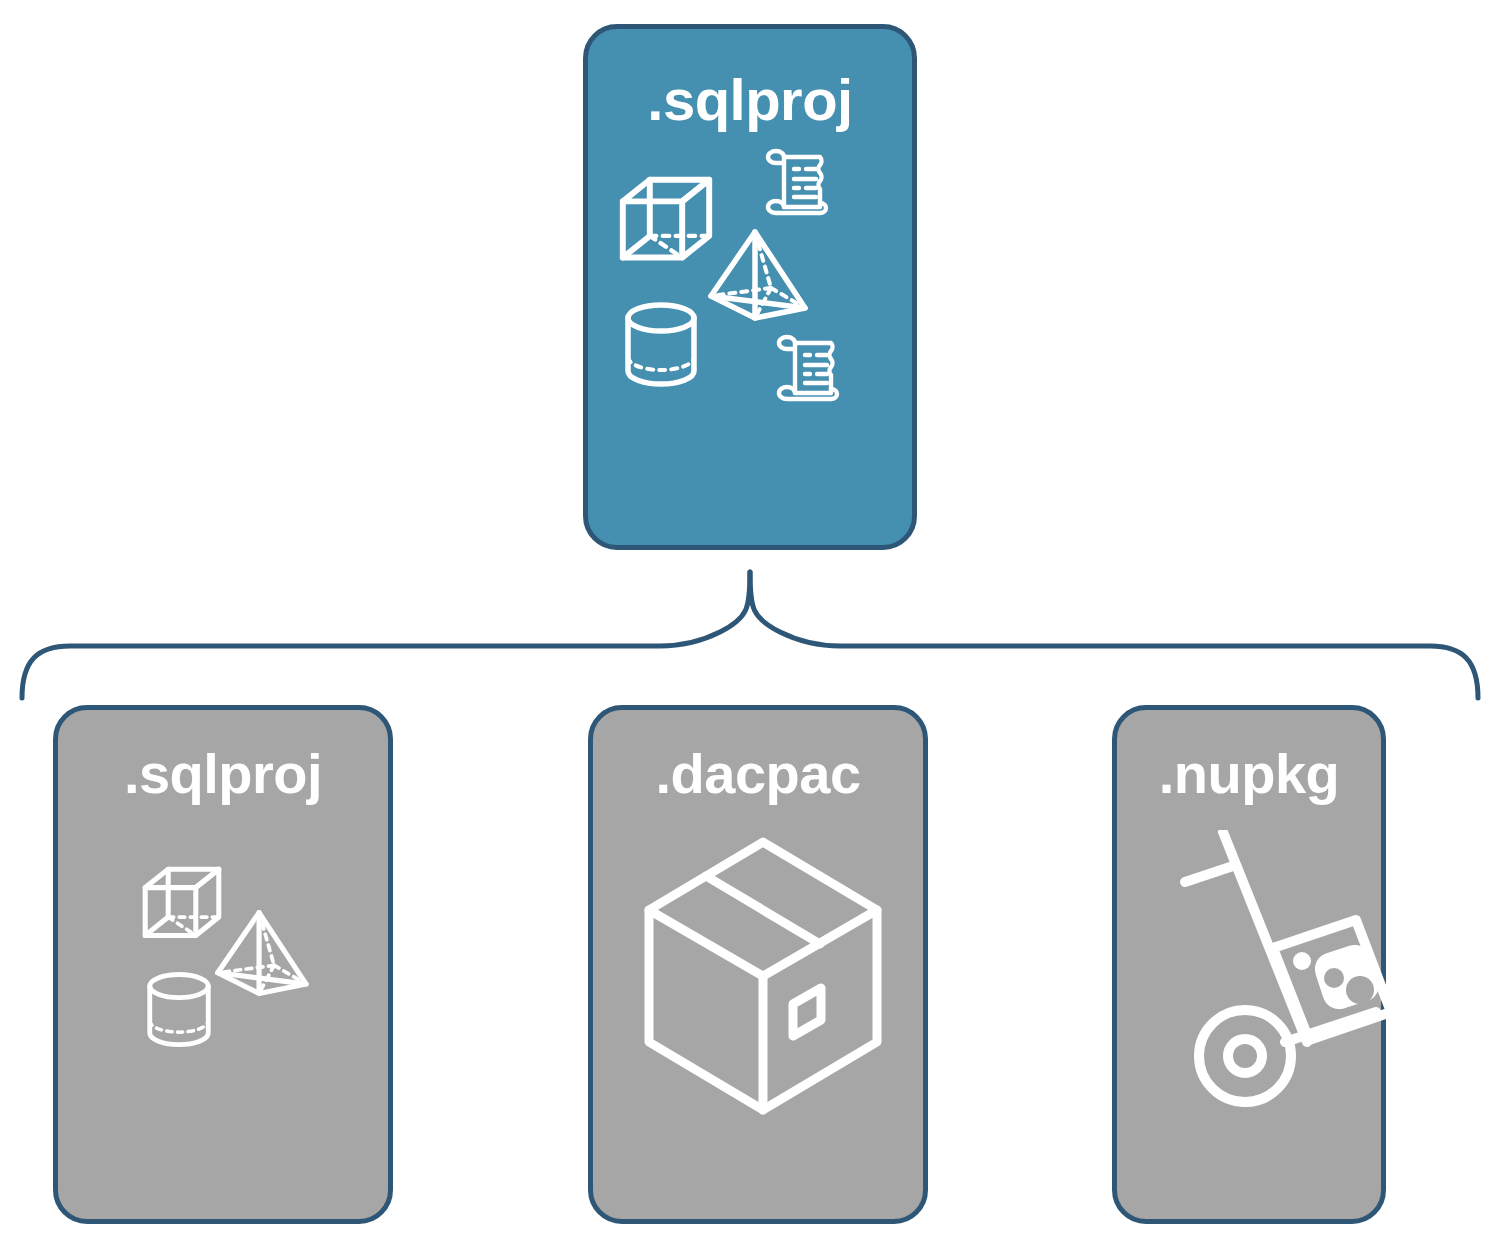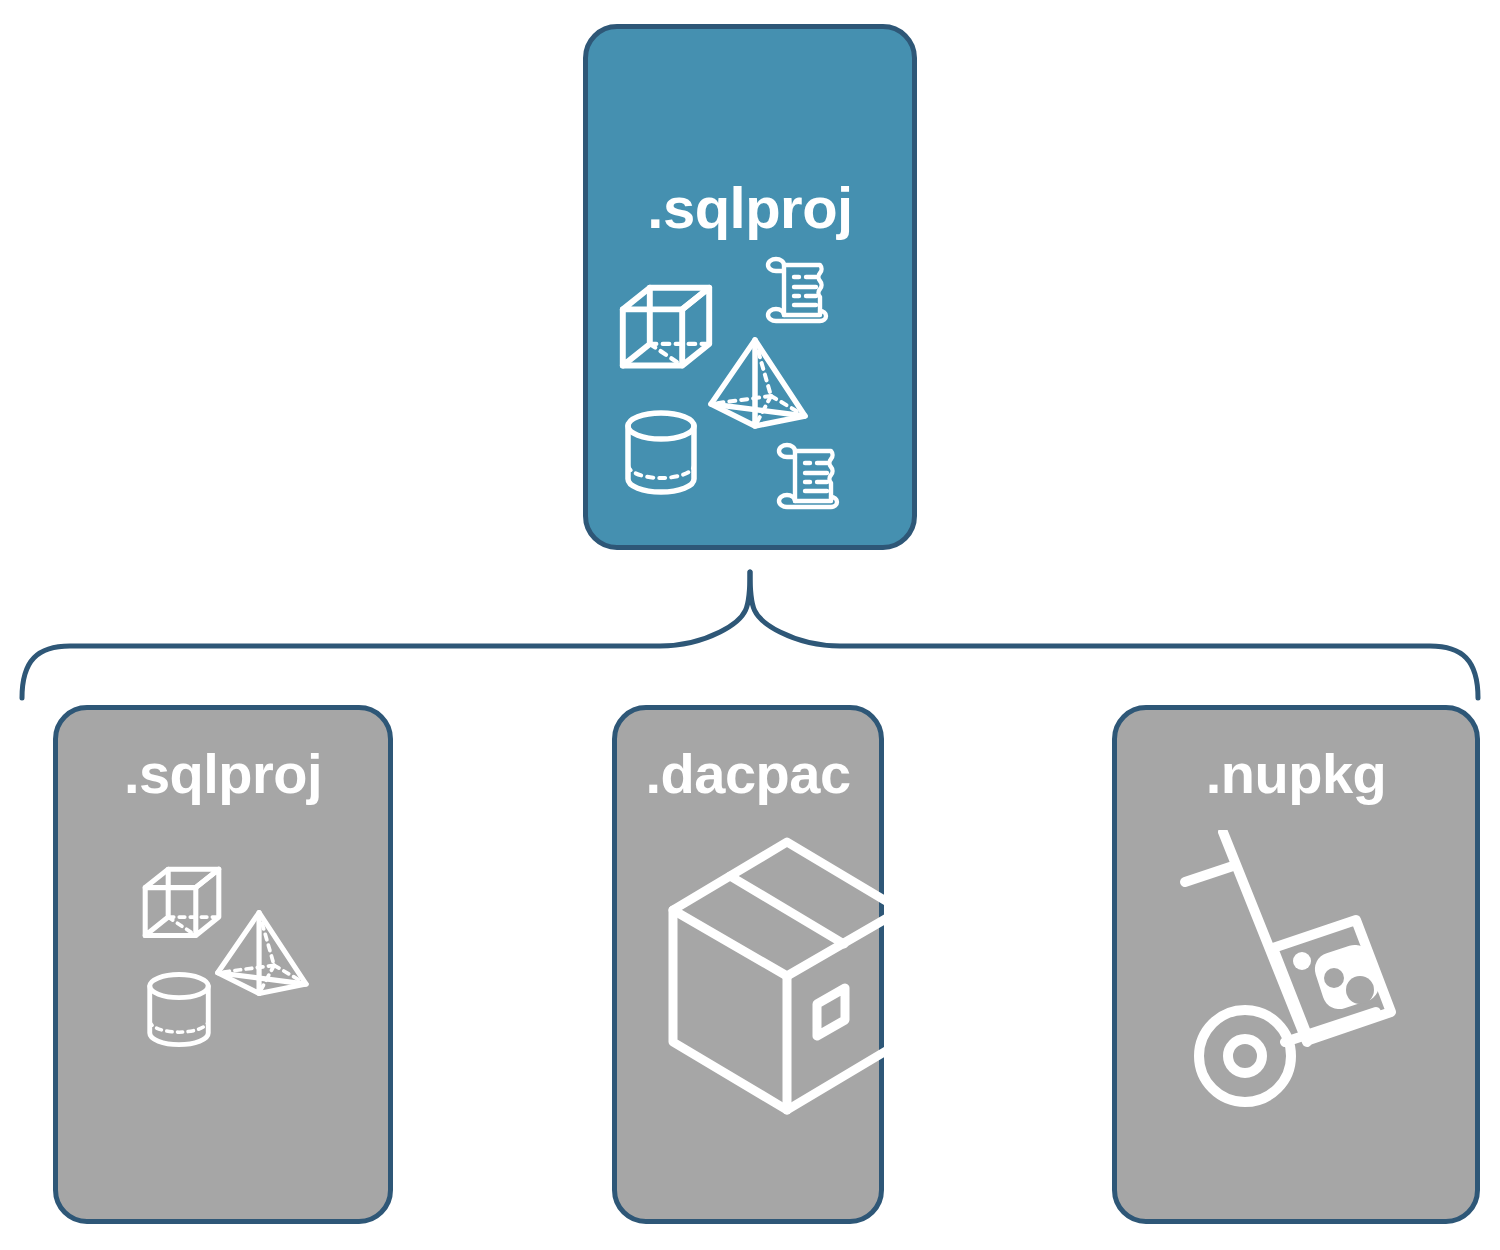--- a/index.html
+++ b/index.html
@@ -22,21 +22,20 @@
 
   
   .node {
     position: absolute;
     border: 5px solid #2e5777;
     border-radius: 34px;
     box-sizing: border-box;
     display: flex;
     flex-direction: column;
     align-items: center;
-    justify-content: flex-end;
   }
 
   .node-primary {
     background: #4590b0;
   }
   .node-secondary {
     background: #a6a6a6;
   }
 
   .node-title {
@@ -64,29 +63,29 @@
     margin-top: 18px;
   }
 
   #node-sqlproj {
     left: 53px;
     top: 705px;
     width: 340px;
     height: 519px;
   }
   #node-dacpac {
-    left: 612px;
+    left: 588px;
     top: 705px;
-    width: 272px;
+    width: 340px;
     height: 519px;
   }
   #node-nupkg {
     left: 1112px;
     top: 705px;
-    width: 368px;
+    width: 274px;
     height: 519px;
   }
   .node-secondary .node-title {
     font-size: 56px;
     margin-top: 36px;
   }
   .node-secondary .icon-area {
     position: relative;
     width: 100%;
     flex: 1;

